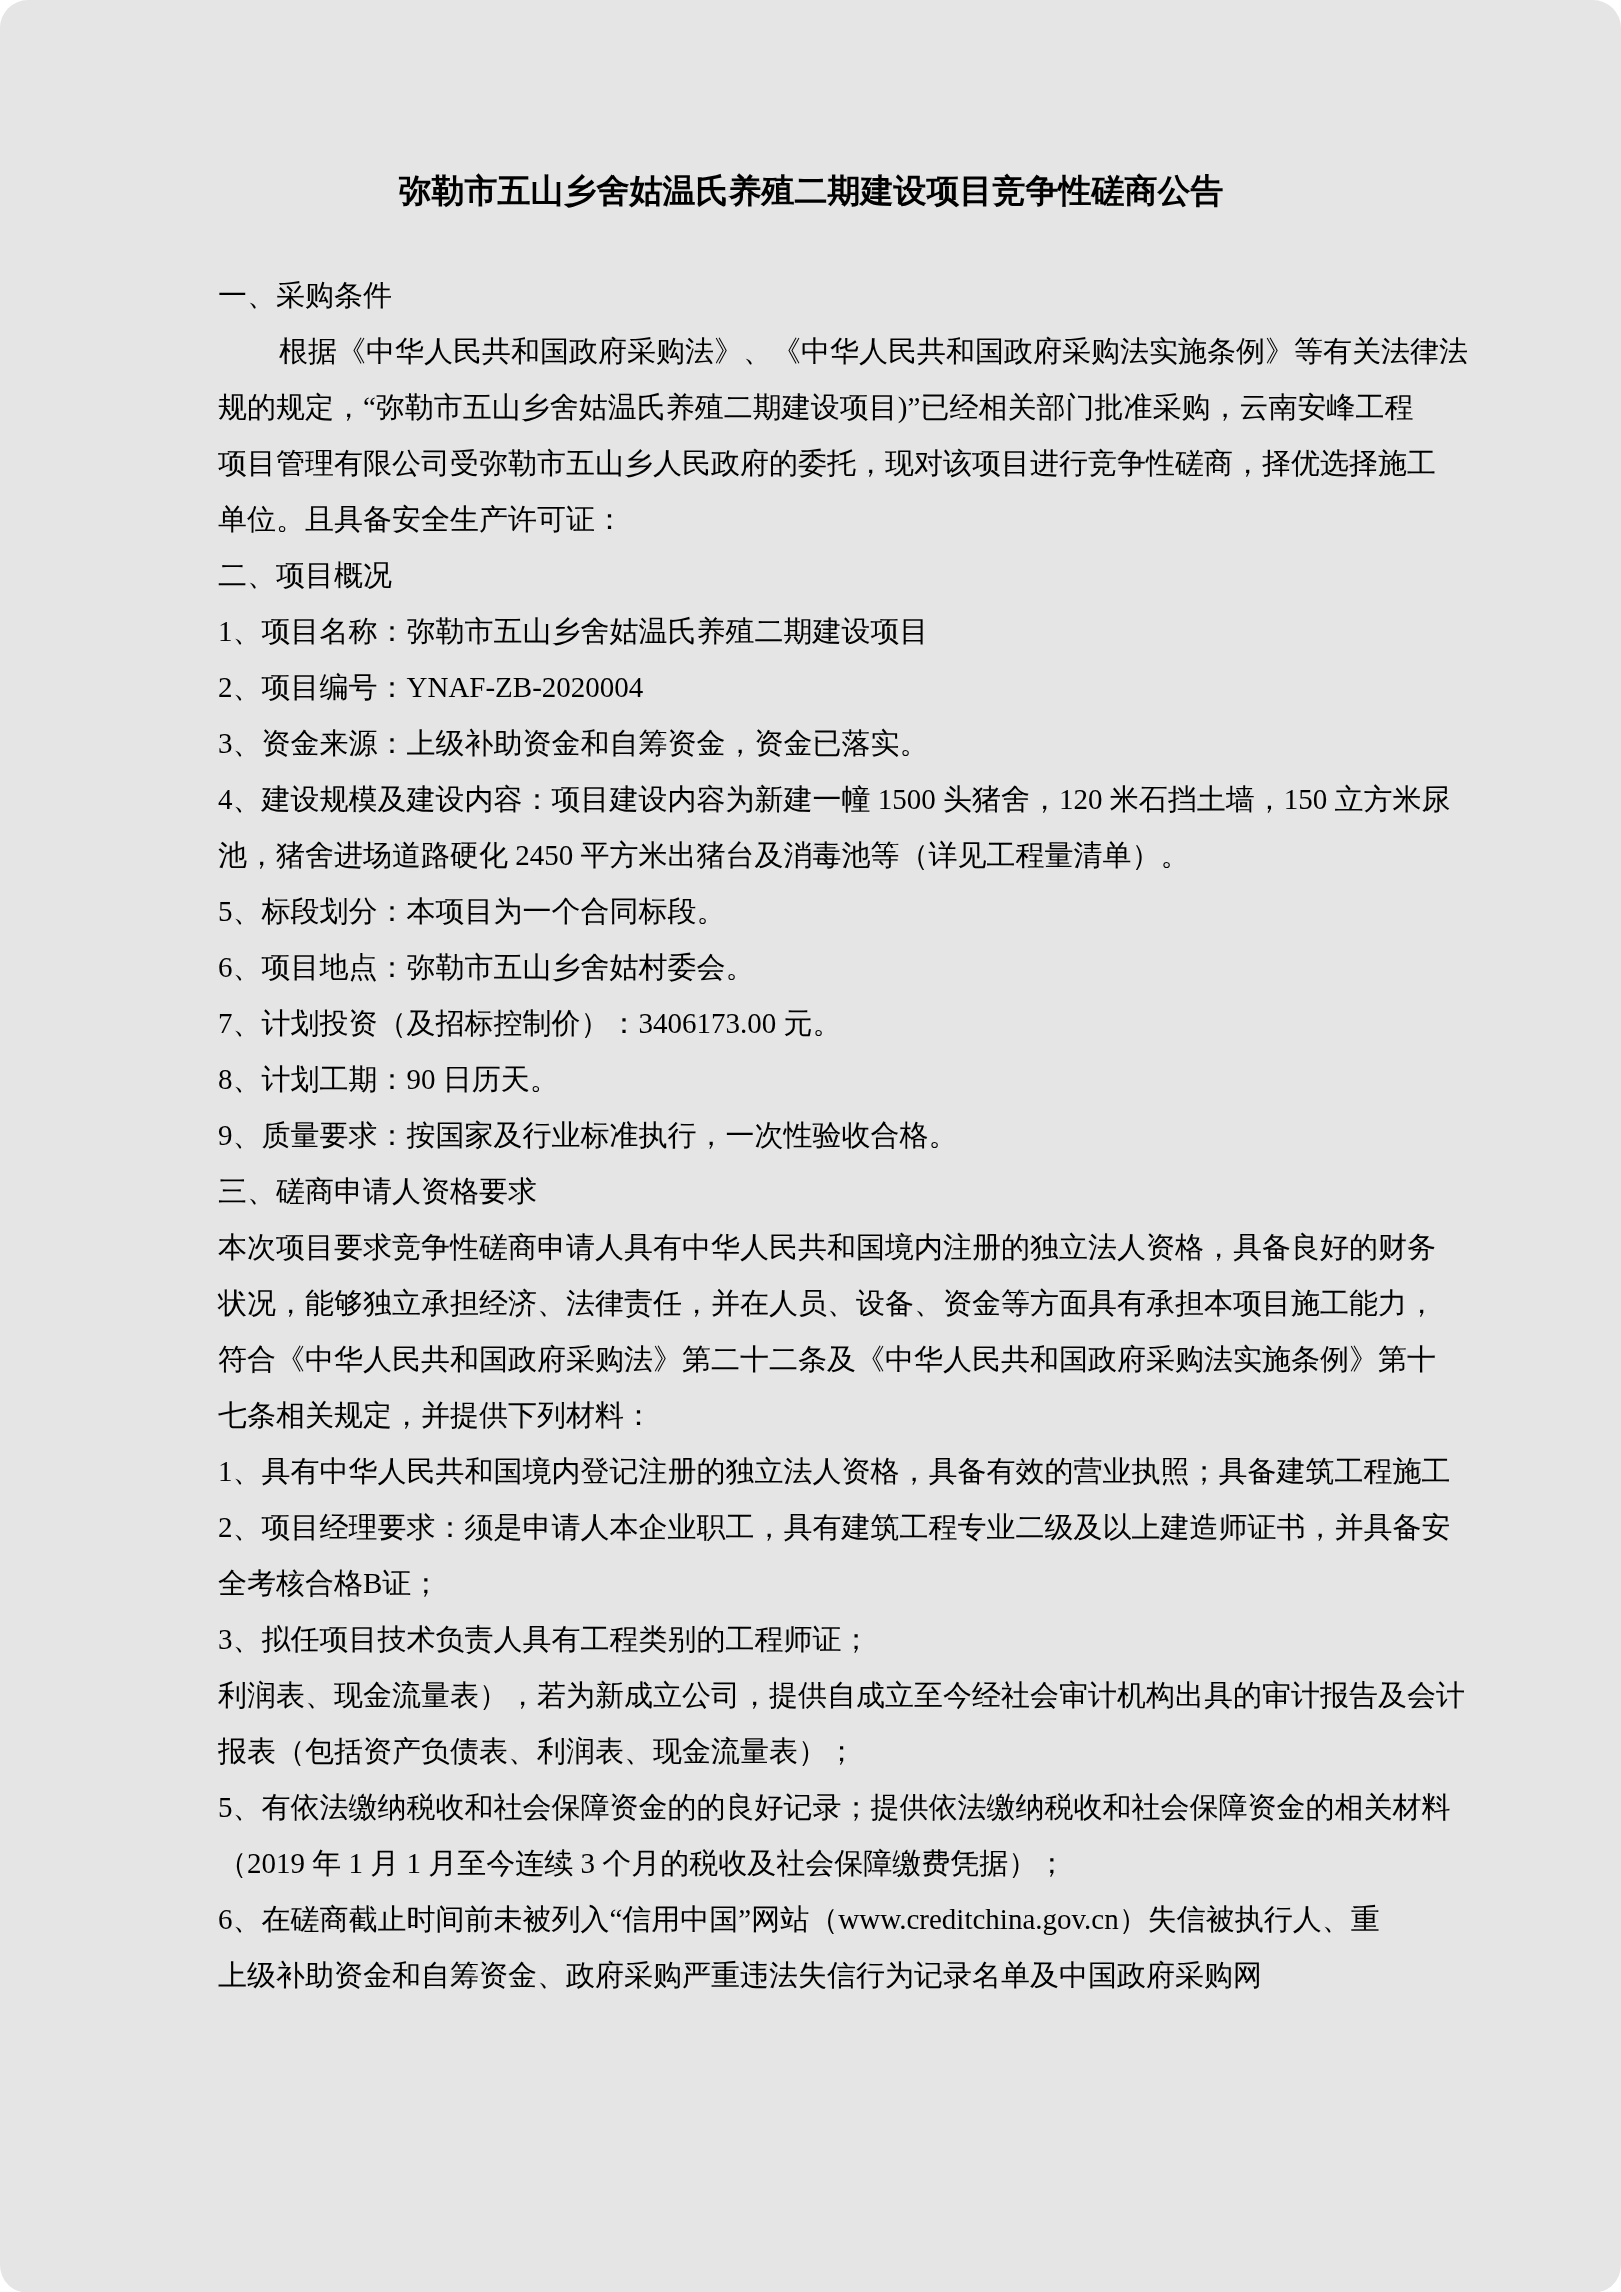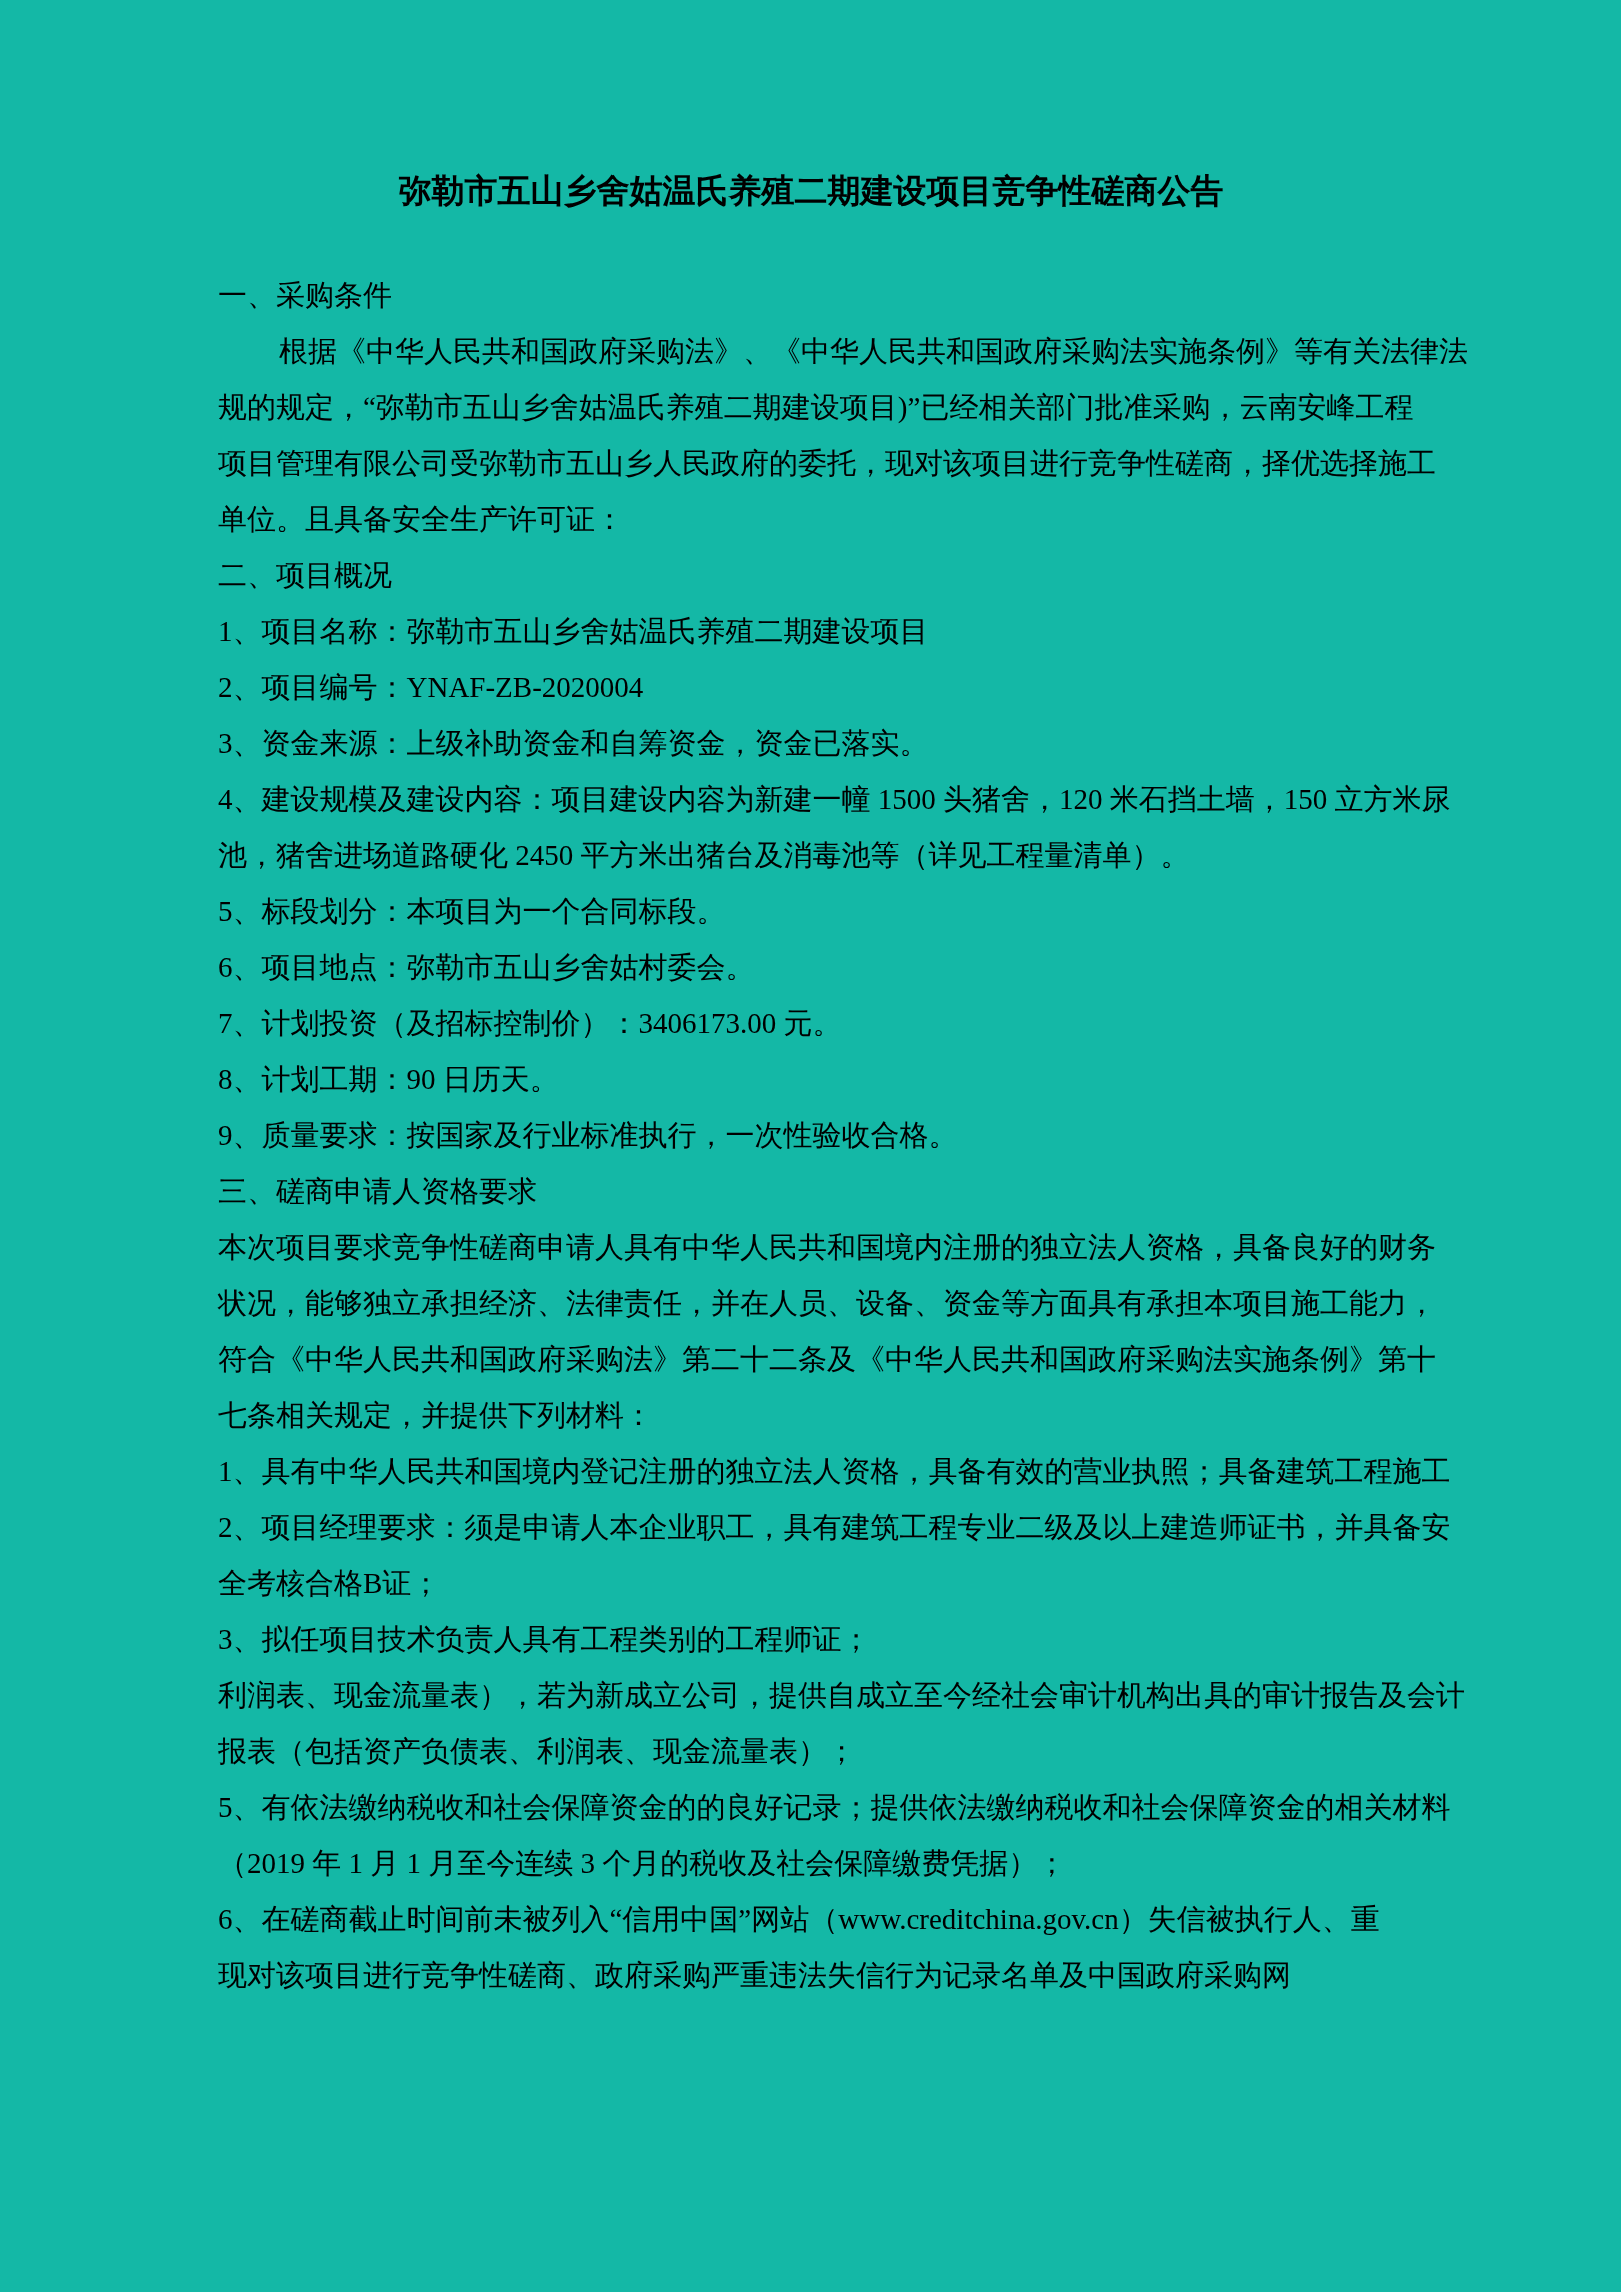--- a/index.html
+++ b/index.html
@@ -4,24 +4,25 @@
 <style>
   html, body {
     margin: 0;
     padding: 0;
     background: #ffffff;
   }
   .page {
     position: relative;
     width: 1621px;
     height: 2293px;
-    background: #14b8a6;
+    background: #e5e5e5;
     color: #000000;
     font-family: "Liberation Serif", "DejaVu Serif", serif;
     overflow: hidden;
+    border-radius: 28px;
   }
   .content {
     margin-left: 218px;
     width: 1186px;
     padding-top: 163px;
   }
   .doc-title {
     font-size: 33px;
     font-weight: bold;
     line-height: 56px;
@@ -113,19 +114,19 @@
       <div>
         <div class="line">利润表、现金流量表），若为新成立公司，提供自成立至今经社会审计机构出具的审计报告及会计</div>
         <div class="line">报表（包括资产负债表、利润表、现金流量表）；</div>
       </div>
       <div>
         <div class="line">5、有依法缴纳税收和社会保障资金的的良好记录；提供依法缴纳税收和社会保障资金的相关材料</div>
         <div class="line">（2019 年 1 月 1 月至今连续 3 个月的税收及社会保障缴费凭据）；</div>
       </div>
       <div>
         <div class="line">6、在磋商截止时间前未被列入“信用中国”网站（www.creditchina.gov.cn）失信被执行人、重</div>
-        <div class="line">现对该项目进行竞争性磋商、政府采购严重违法失信行为记录名单及中国政府采购网</div>
+        <div class="line">上级补助资金和自筹资金、政府采购严重违法失信行为记录名单及中国政府采购网</div>
       </div>
     </section>
 
   </div>
 </div>
 
 
 </body></html>

